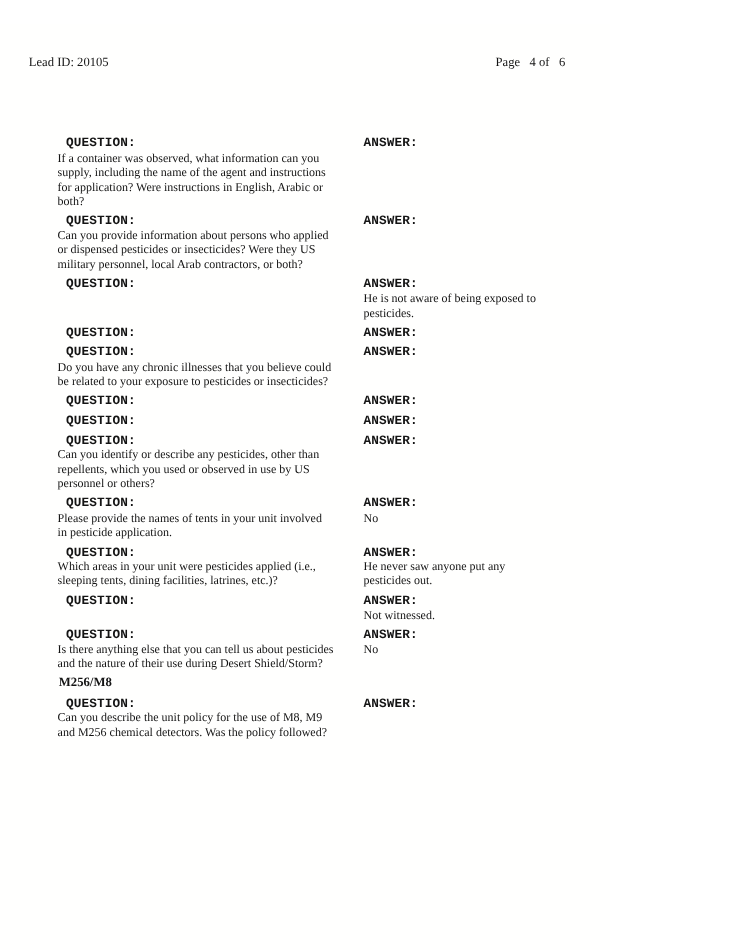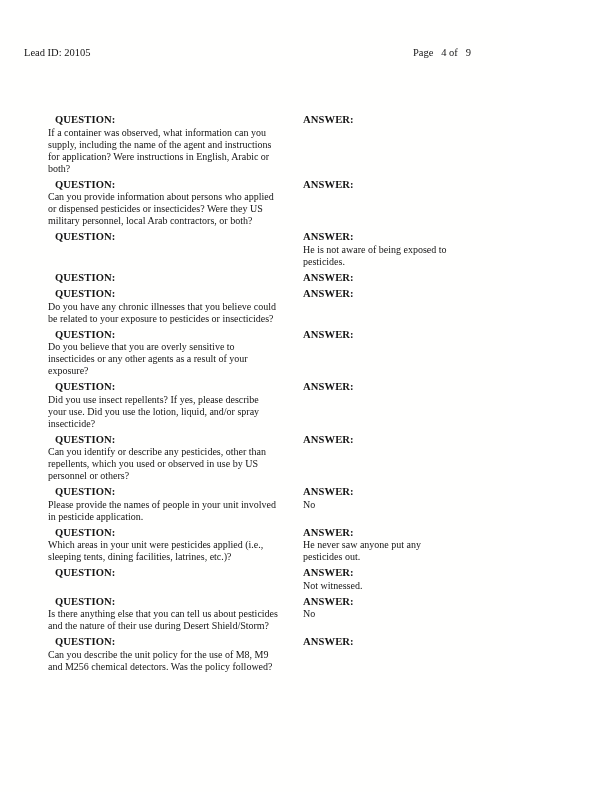--- a/index.html
+++ b/index.html
@@ -46,20 +46,21 @@
   }
   .col-a {
     flex: 1 1 auto;
     min-width: 0;
   }
   .q-head, .a-head {
     font-weight: bold;
     font-size: 10.6px;
     line-height: 12.5px;
     letter-spacing: 0.1px;
+    font-family: Liberation Mono, monospace;
   }
   .q-head {
     padding-left: 7px;
   }
   .q-text, .a-text {
     font-size: 10px;
     line-height: 12px;
     white-space: pre-line;
   }
   .section-head {
@@ -90,21 +91,21 @@
     opacity: 0.5;
     filter: blur(0.4px);
   }
 </style>
 </head>
 <body>
 
 <div class="page">
   <div class="header">
     <span>Lead ID: 20105</span>
-    <span>Page   4 of   9</span>
+    <span>Page   4 of   6</span>
   </div>
   <div class="content" id="qa-container">
   <div class="qa-block">
     <div class="col-q">
       <div class="q-head">QUESTION:</div>
       <div class="q-text">If a container was observed, what information can you
 supply, including the name of the agent and instructions
 for application?  Were instructions in English, Arabic or
 both?</div>
     </div>
@@ -155,36 +156,30 @@
     </div>
     <div class="col-a">
       <div class="a-head">ANSWER:</div>
       <div class="a-text"></div>
     </div>
   </div>
 
   <div class="qa-block">
     <div class="col-q">
       <div class="q-head">QUESTION:</div>
-      <div class="q-text">Do you believe that you are overly sensitive to
-insecticides or any other agents as a result of your
-exposure?</div>
-    </div>
-    <div class="col-a">
-      <div class="a-head">ANSWER:</div>
-      <div class="a-text"></div>
-    </div>
-  </div>
-
-  <div class="qa-block">
-    <div class="col-q">
-      <div class="q-head">QUESTION:</div>
-      <div class="q-text">Did you use insect repellents?  If yes, please describe
-your use.  Did you use the lotion, liquid, and/or spray
-insecticide?</div>
+    </div>
+    <div class="col-a">
+      <div class="a-head">ANSWER:</div>
+      <div class="a-text"></div>
+    </div>
+  </div>
+
+  <div class="qa-block">
+    <div class="col-q">
+      <div class="q-head">QUESTION:</div>
     </div>
     <div class="col-a">
       <div class="a-head">ANSWER:</div>
       <div class="a-text"></div>
     </div>
   </div>
 
   <div class="qa-block">
     <div class="col-q">
       <div class="q-head">QUESTION:</div>
@@ -193,21 +188,21 @@
 personnel or others?</div>
     </div>
     <div class="col-a">
       <div class="a-head">ANSWER:</div>
     </div>
   </div>
 
   <div class="qa-block">
     <div class="col-q">
       <div class="q-head">QUESTION:</div>
-      <div class="q-text">Please provide the names of people in your unit involved
+      <div class="q-text">Please provide the names of tents in your unit involved
 in pesticide application.</div>
     </div>
     <div class="col-a">
       <div class="a-head">ANSWER:</div>
       <div class="a-text">No</div>
     </div>
   </div>
 
   <div class="qa-block">
     <div class="col-q">
@@ -236,20 +231,21 @@
       <div class="q-head">QUESTION:</div>
       <div class="q-text">Is there anything else that you can tell us about pesticides
 and the nature of their use during Desert Shield/Storm?</div>
     </div>
     <div class="col-a">
       <div class="a-head">ANSWER:</div>
       <div class="a-text">No</div>
     </div>
   </div>
 
+  <div class="section-head">M256/M8</div>
 
   <div class="qa-block">
     <div class="col-q">
       <div class="q-head">QUESTION:</div>
       <div class="q-text">Can you describe the unit policy for the use of M8, M9
 and M256 chemical detectors.  Was the policy followed?</div>
     </div>
     <div class="col-a">
       <div class="a-head">ANSWER:</div>
       <div class="a-text"></div>

